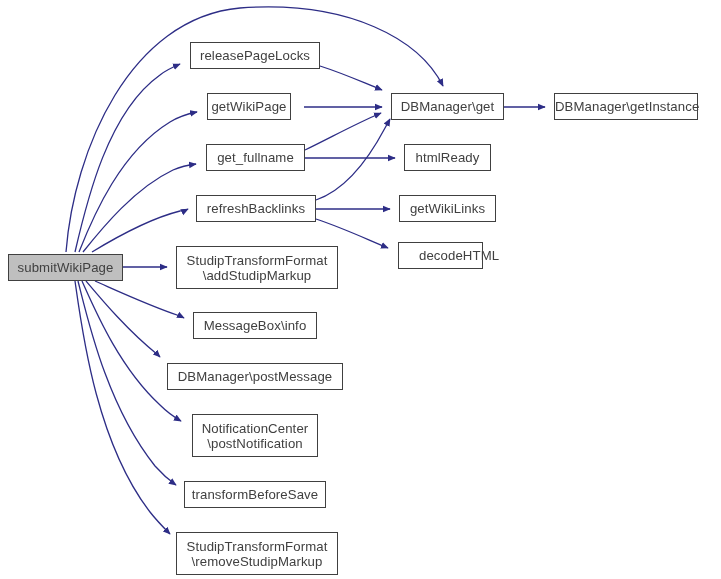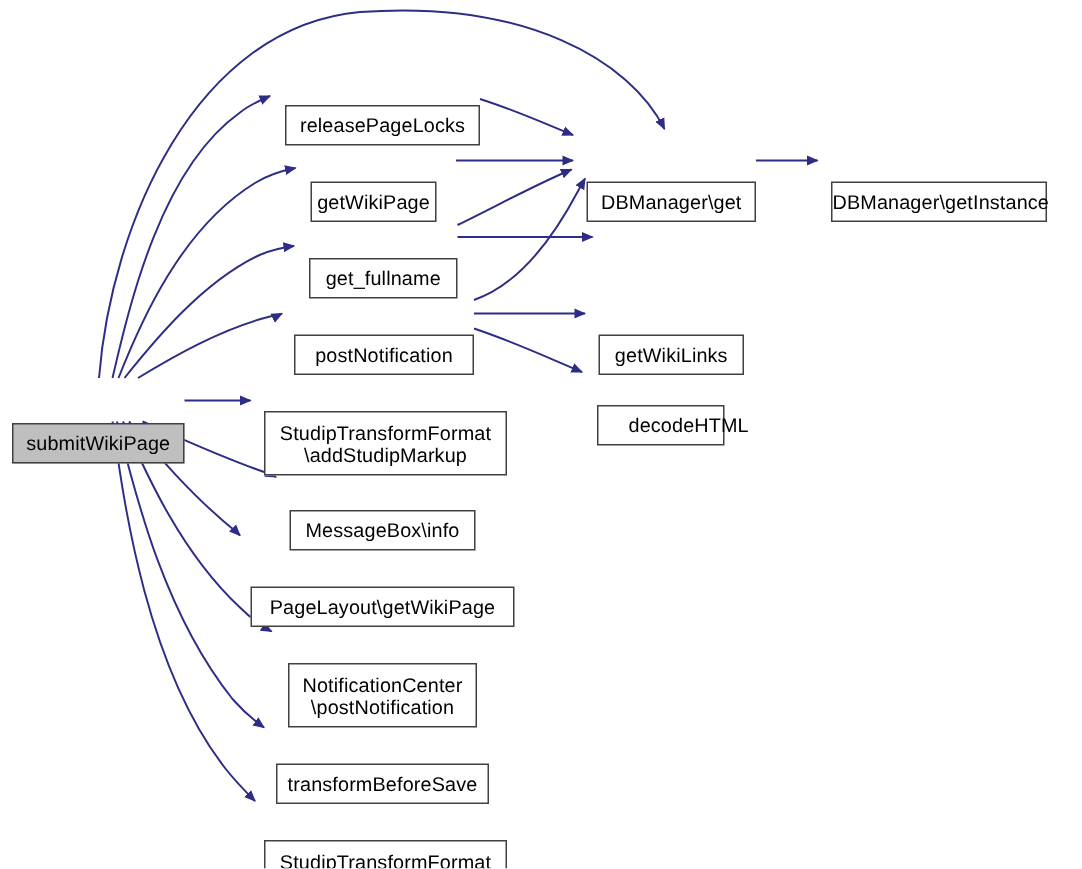--- a/index.html
+++ b/index.html
@@ -22,30 +22,29 @@
     left: 0;
     top: 0;
     width: 721px;
     height: 579px;
   }
   .node {
     position: absolute;
     box-sizing: border-box;
     border: 1px solid #404040;
     background: #ffffff;
-    color: #000000;
+    color: #404040;
     font-size: 13.2px;
     line-height: 15px;
     display: flex;
     align-items: center;
     justify-content: center;
     text-align: center;
     white-space: pre-line;
     letter-spacing: 0.1px;
-    margin-top: 28px;
   }
   .node.highlight {
     background: #bfbfbf;
   }
   .node-label {
     display: block;
     width: 100%;
     padding: 0 2px;
   }
 </style>
@@ -112,54 +111,57 @@
 
   <div class="node" style="left:207px; top:93px; width:84px; height:27px;">
     <span class="node-label">getWikiPage</span>
   </div>
 
   <div class="node" style="left:206px; top:144px; width:99px; height:27px;justify-content:flex-end;">
     <span class="node-label">get_fullname</span>
   </div>
 
   <div class="node" style="left:196px; top:195px; width:120px; height:27px;">
-    <span class="node-label">postNotification</span>
+    <span class="node-label">refreshBacklinks</span>
   </div>
 
   <div class="node" style="left:176px; top:246px; width:162px; height:43px;">
     <span class="node-label">StudipTransformFormat
 \addStudipMarkup</span>
   </div>
 
   <div class="node" style="left:193px; top:312px; width:124px; height:27px;">
     <span class="node-label">MessageBox\info</span>
   </div>
 
   <div class="node" style="left:167px; top:363px; width:176px; height:27px;">
-    <span class="node-label">PageLayout\getWikiPage</span>
+    <span class="node-label">DBManager\postMessage</span>
   </div>
 
   <div class="node" style="left:192px; top:414px; width:126px; height:43px;">
     <span class="node-label">NotificationCenter
 \postNotification</span>
   </div>
 
   <div class="node" style="left:184px; top:481px; width:142px; height:27px;">
     <span class="node-label">transformBeforeSave</span>
   </div>
 
   <div class="node" style="left:176px; top:532px; width:162px; height:43px;">
     <span class="node-label">StudipTransformFormat
 \removeStudipMarkup</span>
   </div>
 
   <div class="node" style="left:391px; top:93px; width:113px; height:27px;">
     <span class="node-label">DBManager\get</span>
   </div>
 
+  <div class="node" style="left:404px; top:144px; width:87px; height:27px;">
+    <span class="node-label">htmlReady</span>
+  </div>
 
   <div class="node" style="left:399px; top:195px; width:97px; height:27px;">
     <span class="node-label">getWikiLinks</span>
   </div>
 
   <div class="node" style="left:398px; top:242px; width:85px; height:27px;padding-left:20px;">
     <span class="node-label">decodeHTML</span>
   </div>
 
   <div class="node" style="left:554px; top:93px; width:144px; height:27px;text-align:right;">

